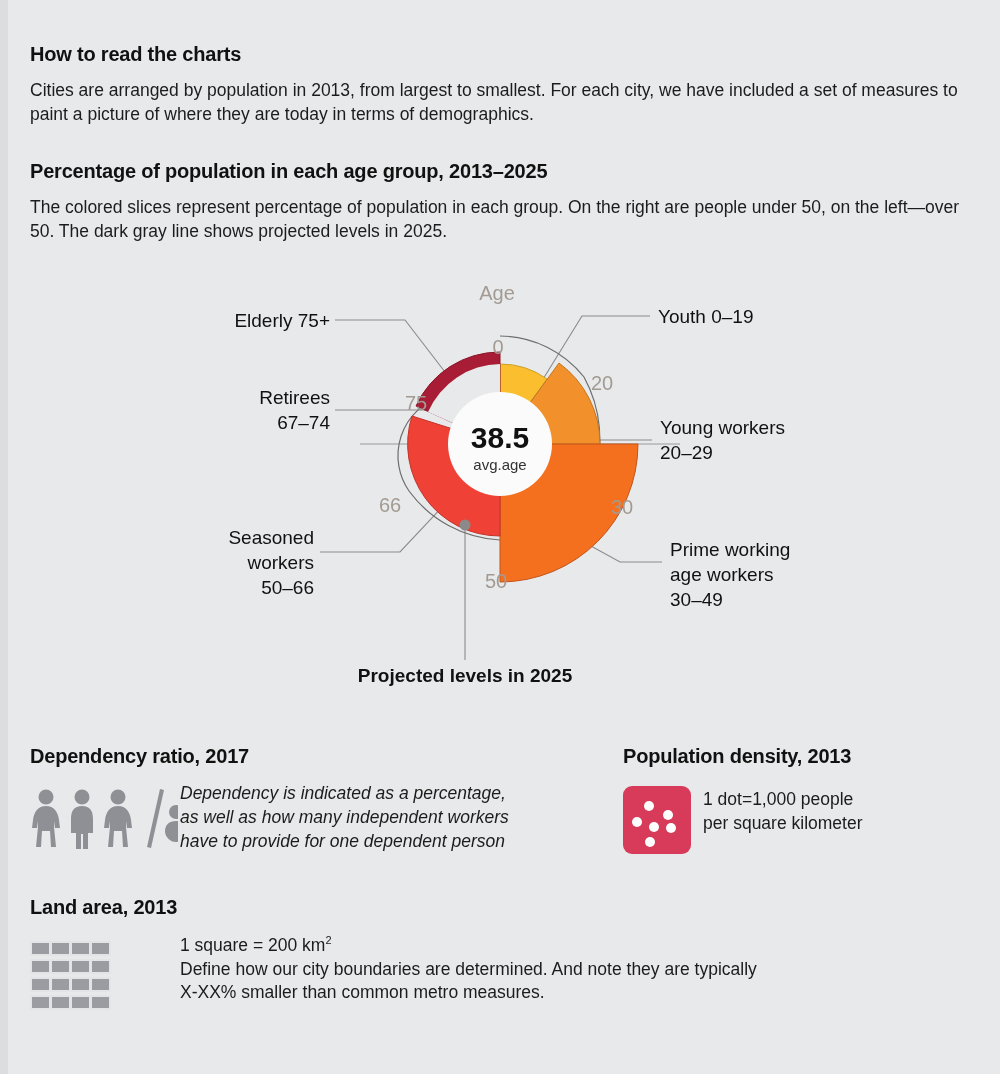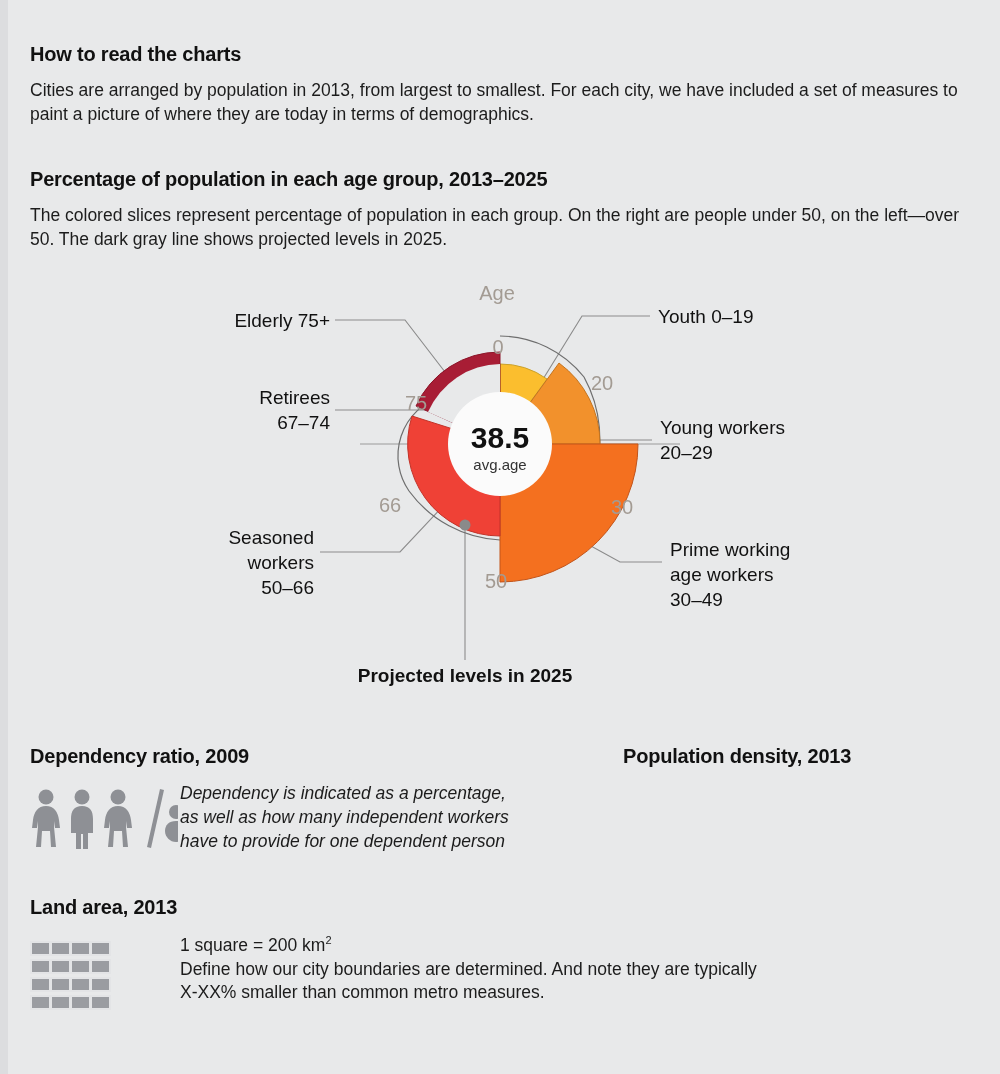--- a/index.html
+++ b/index.html
@@ -19,21 +19,21 @@
   }
   p.sec-body{
     font-size:17.5px;margin:0;line-height:1.38;color:#1c1c1c;font-weight:400;
   }
 
   
   #intro{position:absolute;left:30px;top:30px;width:950px;margin-top:13px;}
   #intro h2{margin-bottom:12px;}
 
   
-  #agesec{position:absolute;left:30px;top:168px;width:950px;}
+  #agesec{position:absolute;left:30px;top:160px;width:950px;}
   #agesec h2{margin-bottom:12px;}
 
   
   #rose-wrap{position:absolute;left:180px;top:272px;width:640px;height:420px;}
   #rose-svg{display:block;}
 
   
   .blk{position:absolute;}
   .blk h2{margin-bottom:14px;}
   .blk-row{display:flex;align-items:flex-start;}
@@ -156,21 +156,21 @@
 
       <text x="490" y="284" text-anchor="start" font-size="19" fill="#111" font-family="Liberation Sans, sans-serif">Prime working</text>
       <text x="490" y="309" text-anchor="start" font-size="19" fill="#111" font-family="Liberation Sans, sans-serif">age workers</text>
       <text x="490" y="334" text-anchor="start" font-size="19" fill="#111" font-family="Liberation Sans, sans-serif">30–49</text>
 
       <text x="285" y="410" text-anchor="middle" font-size="19" font-weight="bold" fill="#111" font-family="Liberation Sans, sans-serif">Projected levels in 2025</text>
     </svg>
   </div>
 
   <section class="blk" id="dep">
-    <h2 class="sec-title">Dependency ratio, 2009</h2>
+    <h2 class="sec-title">Dependency ratio, 2017</h2>
     <div class="blk-row">
       <div class="blk-icon">
         <svg width="148" height="62" viewBox="0 0 148 62">
           <g fill="#8e9095">
 
             <g>
               <circle cx="16" cy="9" r="7.5"></circle>
               <path d="M16 18 c-8 0 -12 6 -13 14 l-1 8 h5 l1 -7 v6 l-2 20 h5 l1 -16 h8 l1 16 h5 l-2 -20 v-6 l1 7 h5 l-1 -8 c-1 -8 -5 -14 -13 -14 Z"></path>
             </g>
 
@@ -198,20 +198,39 @@
       <div class="blk-text">
         <div>Dependency is indicated as a percentage,</div>
         <div>as well as how many independent workers</div>
         <div>have to provide for one dependent person</div>
       </div>
     </div>
   </section>
 
   <section class="blk" id="dens">
     <h2 class="sec-title">Population density, 2013</h2>
+    <div class="blk-row">
+      <div class="blk-icon">
+        <svg width="68" height="68" viewBox="0 0 68 68">
+          <rect x="0" y="0" width="68" height="68" rx="9" ry="9" fill="#d83a5a"></rect>
+          <g fill="#ffffff">
+            <circle cx="26" cy="20" r="5"></circle>
+            <circle cx="45" cy="29" r="5"></circle>
+            <circle cx="14" cy="36" r="5"></circle>
+            <circle cx="31" cy="41" r="5"></circle>
+            <circle cx="48" cy="42" r="5"></circle>
+            <circle cx="27" cy="56" r="5"></circle>
+          </g>
+        </svg>
+      </div>
+      <div class="blk-text">
+        <div>1 dot=1,000 people</div>
+        <div>per square kilometer</div>
+      </div>
+    </div>
   </section>
 
   <section class="blk" id="land">
     <h2 class="sec-title">Land area, 2013</h2>
     <div class="blk-row">
       <div class="blk-icon">
         <div class="sq-grid">
           <div class="sq-cell"></div>
           <div class="sq-cell"></div>
           <div class="sq-cell"></div>

